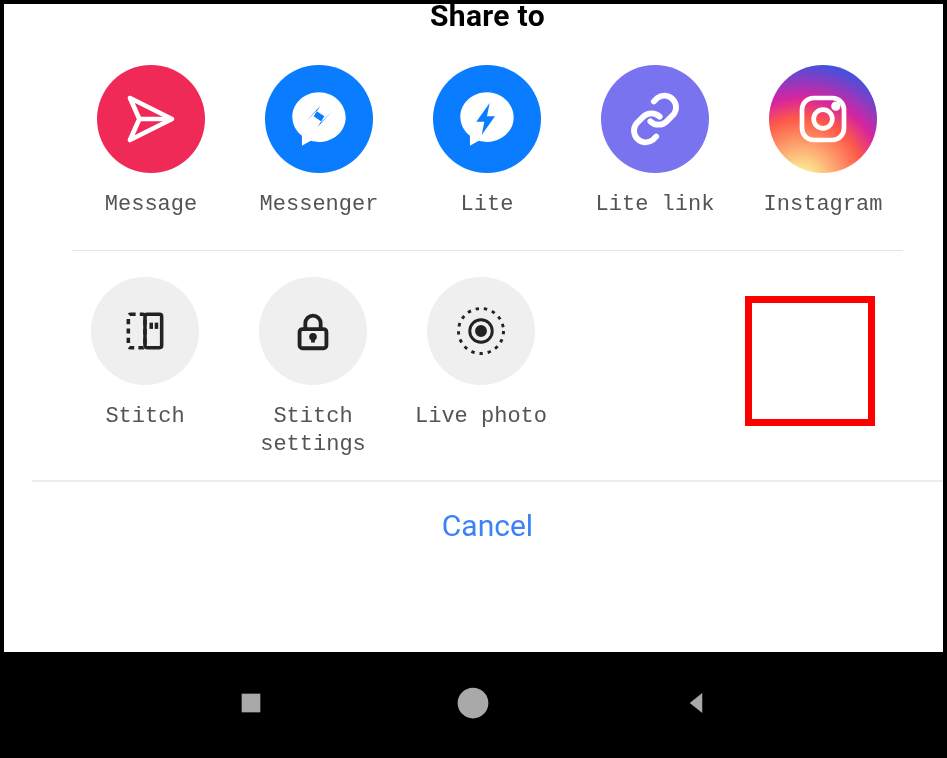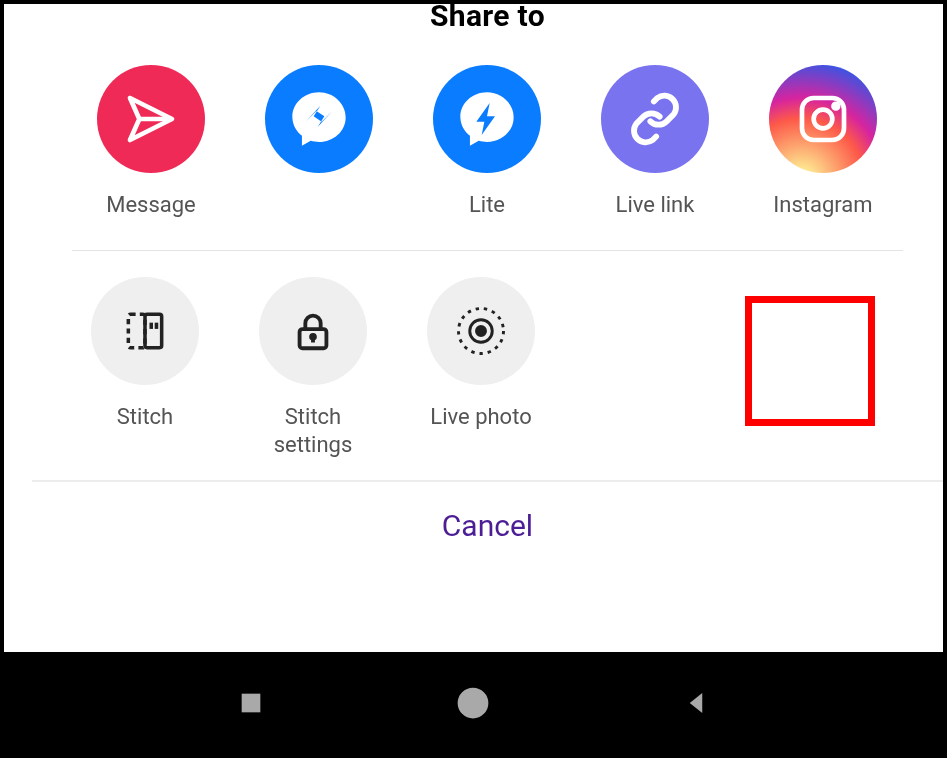--- a/index.html
+++ b/index.html
@@ -58,34 +58,35 @@
       justify-content: center;
       margin-bottom: 18px;
     }
     .circle.gray { background: #efefef; }
     .label {
       font-size: 22px;
       color: #545454;
       text-align: center;
       line-height: 1.3;
       white-space: pre-line;
+      font-family: Liberation Mono, monospace;
     }
     .divider {
       height: 1px;
       background: #e4e4e4;
       margin: 10px 40px 10px 40px;
     }
     .cancel-wrap {
       border-top: 2px solid #ececec;
       padding: 26px 0 30px 0;
       text-align: center;
     }
     .cancel {
       font-size: 30px;
-      color: #4c1d95;
+      color: #3b82f6;
     }
     .navbar {
       position: absolute;
       bottom: 0;
       left: 0;
       right: 0;
       height: 102px;
       background: #000;
       display: flex;
       align-items: center;
@@ -124,41 +125,42 @@
       <div class="label">Message</div>
     </div>
 
     <div class="item">
       <div class="circle" style="background:#0a7cff">
         <svg width="64" height="64" viewBox="0 0 24 24">
             <path fill="#fff" d="M12 2C6.5 2 2 6.1 2 11.2c0 2.9 1.4 5.4 3.6 7.1V22l3.3-1.8c1 .3 2 .4 3.1.4 5.5 0 10-4.1 10-9.2S17.5 2 12 2z"></path>
             <path fill="#0a7cff" d="M7 13l5.5-6L10 11l3 2 4-4-5.5 6L14 11l-3-2z"></path>
           </svg>
       </div>
+      <div class="label">Messenger</div>
     </div>
 
     <div class="item">
       <div class="circle" style="background:#0a7cff">
         <svg width="64" height="64" viewBox="0 0 24 24">
             <path fill="#fff" d="M12 2C6.5 2 2 6.1 2 11.2c0 2.9 1.4 5.4 3.6 7.1V22l3.3-1.8c1 .3 2 .4 3.1.4 5.5 0 10-4.1 10-9.2S17.5 2 12 2z"></path>
             <path fill="#0a7cff" d="M13 6l-5 7h3l-1 5 5-7h-3z"></path>
           </svg>
       </div>
       <div class="label">Lite</div>
     </div>
 
 
     <div class="item">
       <div class="circle" style="background:#7973f0">
         <svg width="56" height="56" viewBox="0 0 24 24" fill="none" stroke="#fff" stroke-width="2.5" stroke-linecap="round">
             <path d="M10 13a5 5 0 0 0 7 0l3-3a5 5 0 0 0-7-7l-1.5 1.5"></path>
             <path d="M14 11a5 5 0 0 0-7 0l-3 3a5 5 0 0 0 7 7l1.5-1.5"></path>
           </svg>
       </div>
-      <div class="label">Live link</div>
+      <div class="label">Lite link</div>
     </div>
 
     <div class="item">
       <div class="circle instagram-grad">
         <svg width="56" height="56" viewBox="0 0 24 24" fill="none" stroke="#fff" stroke-width="2">
             <rect x="3" y="3" width="18" height="18" rx="5"></rect>
             <circle cx="12" cy="12" r="4"></circle>
             <circle cx="17.5" cy="6.5" r="1" fill="#fff"></circle>
           </svg>
       </div>

